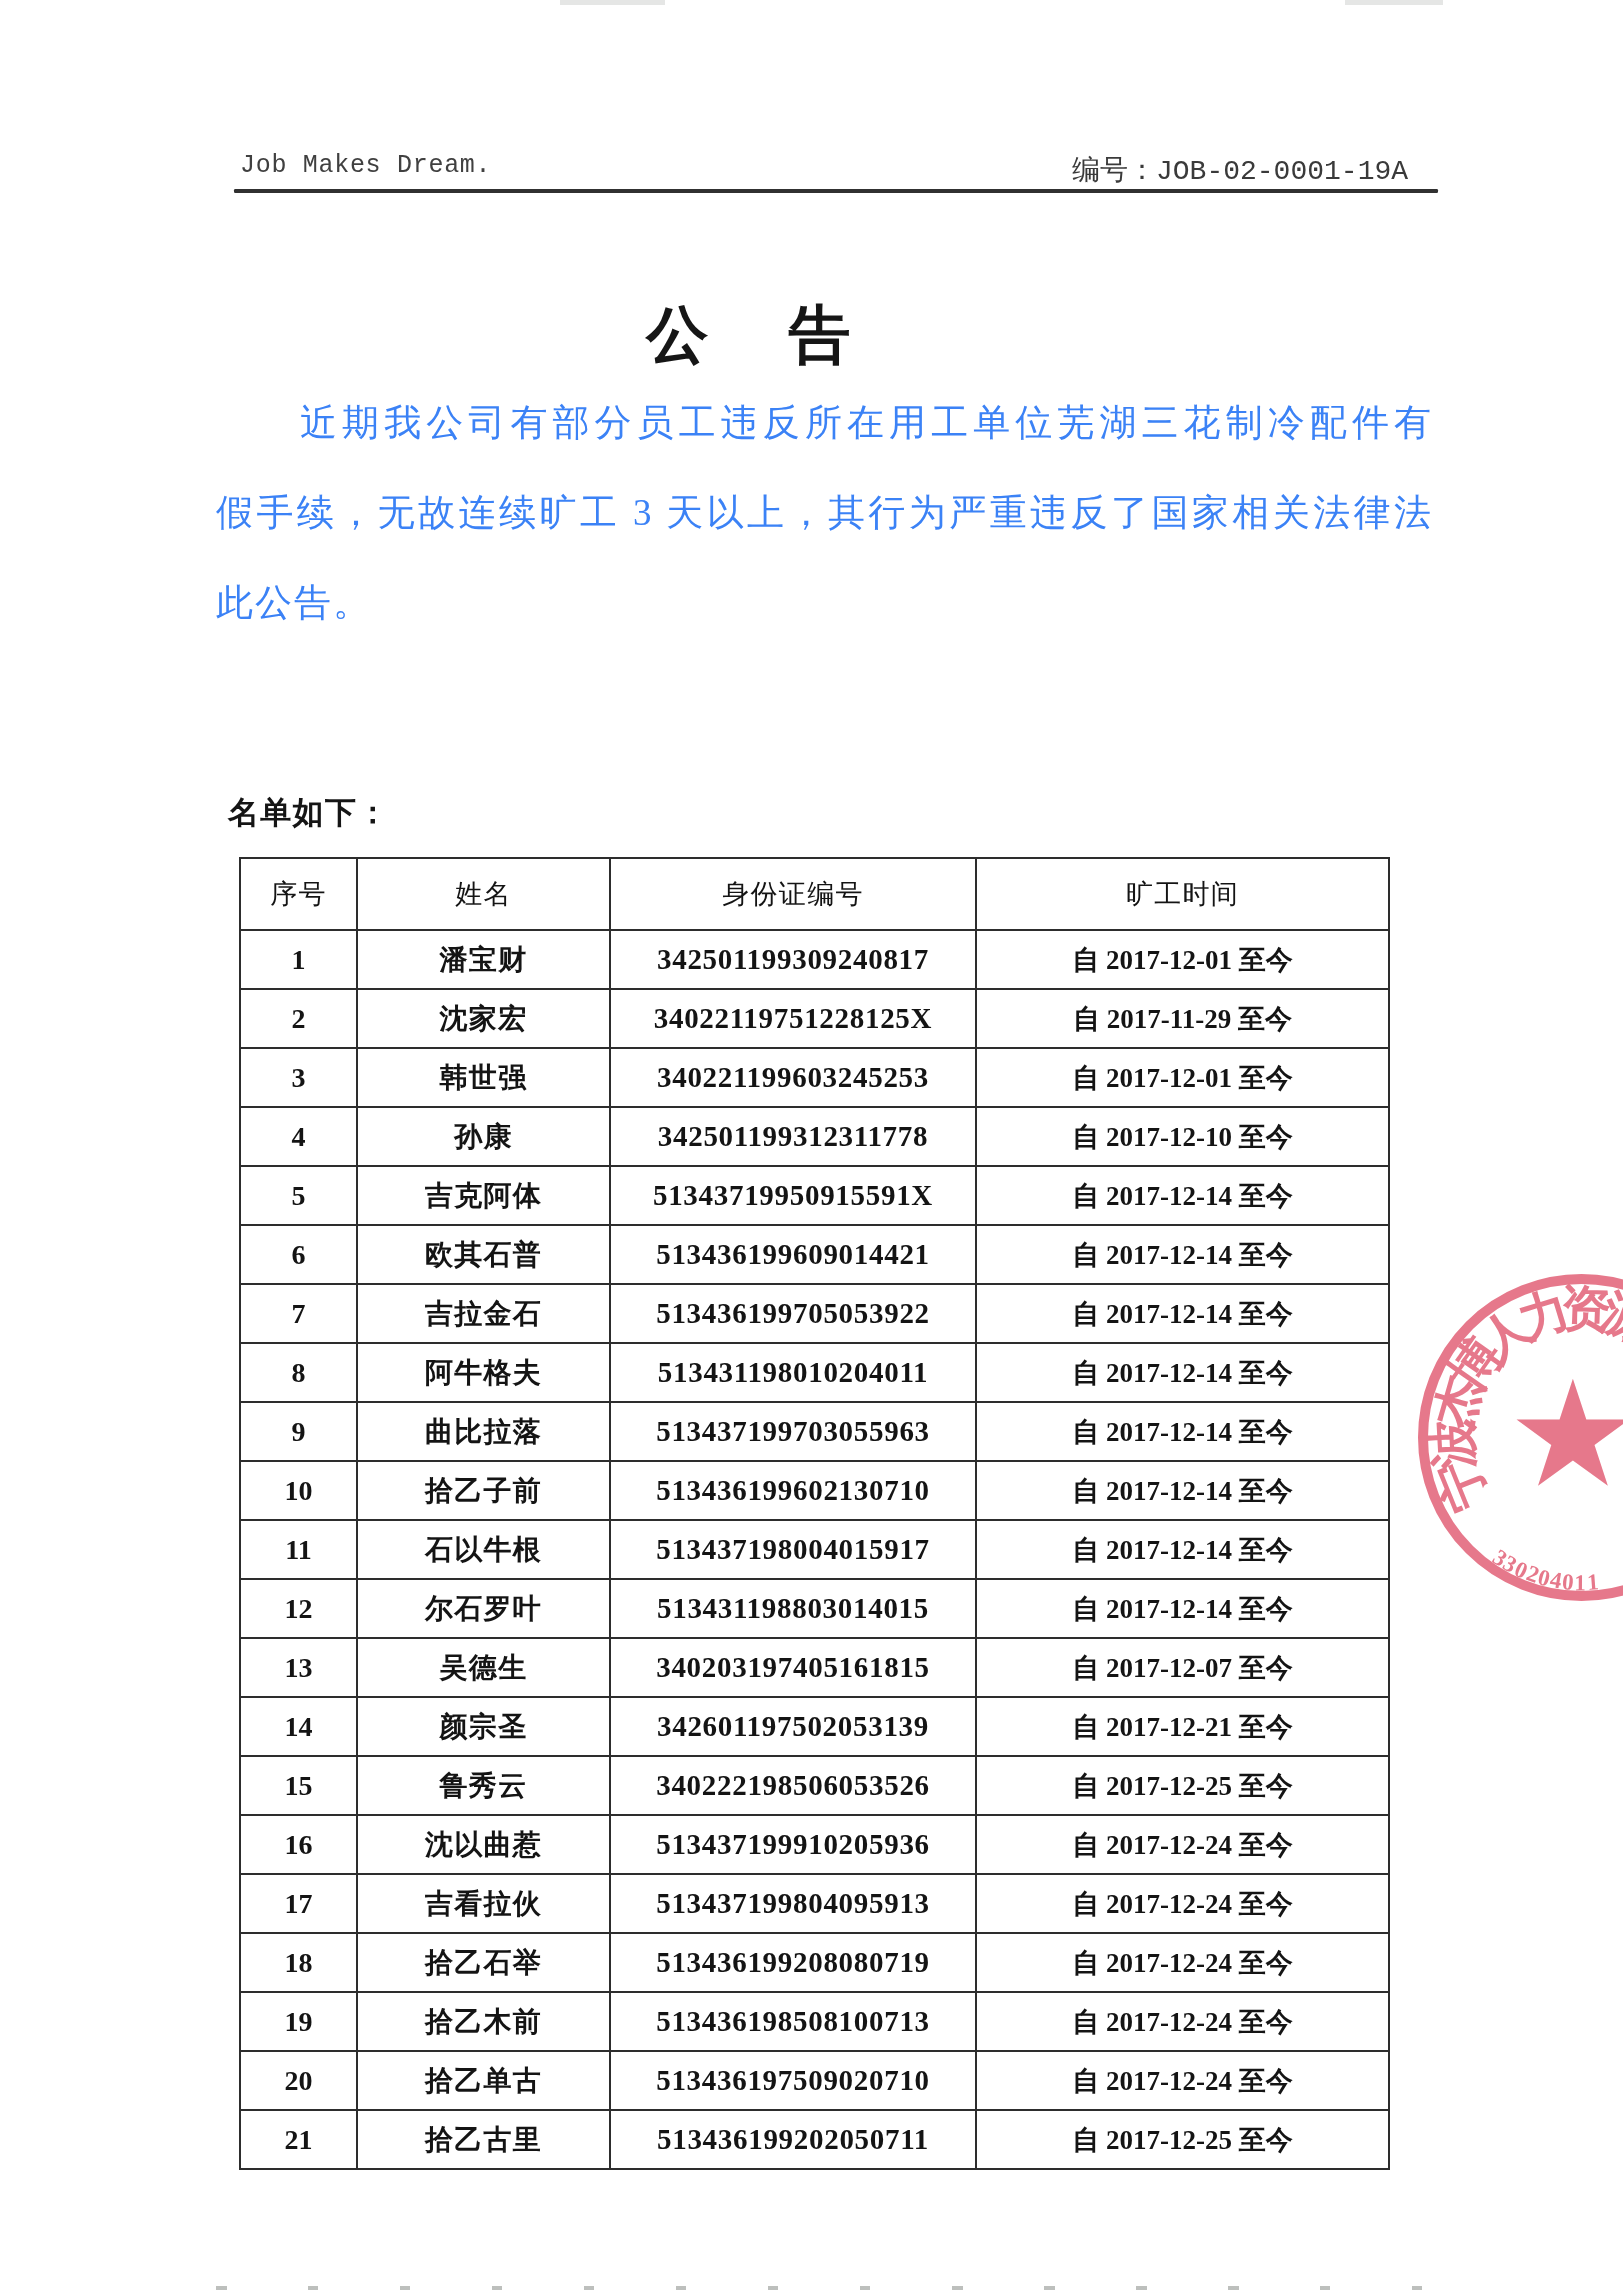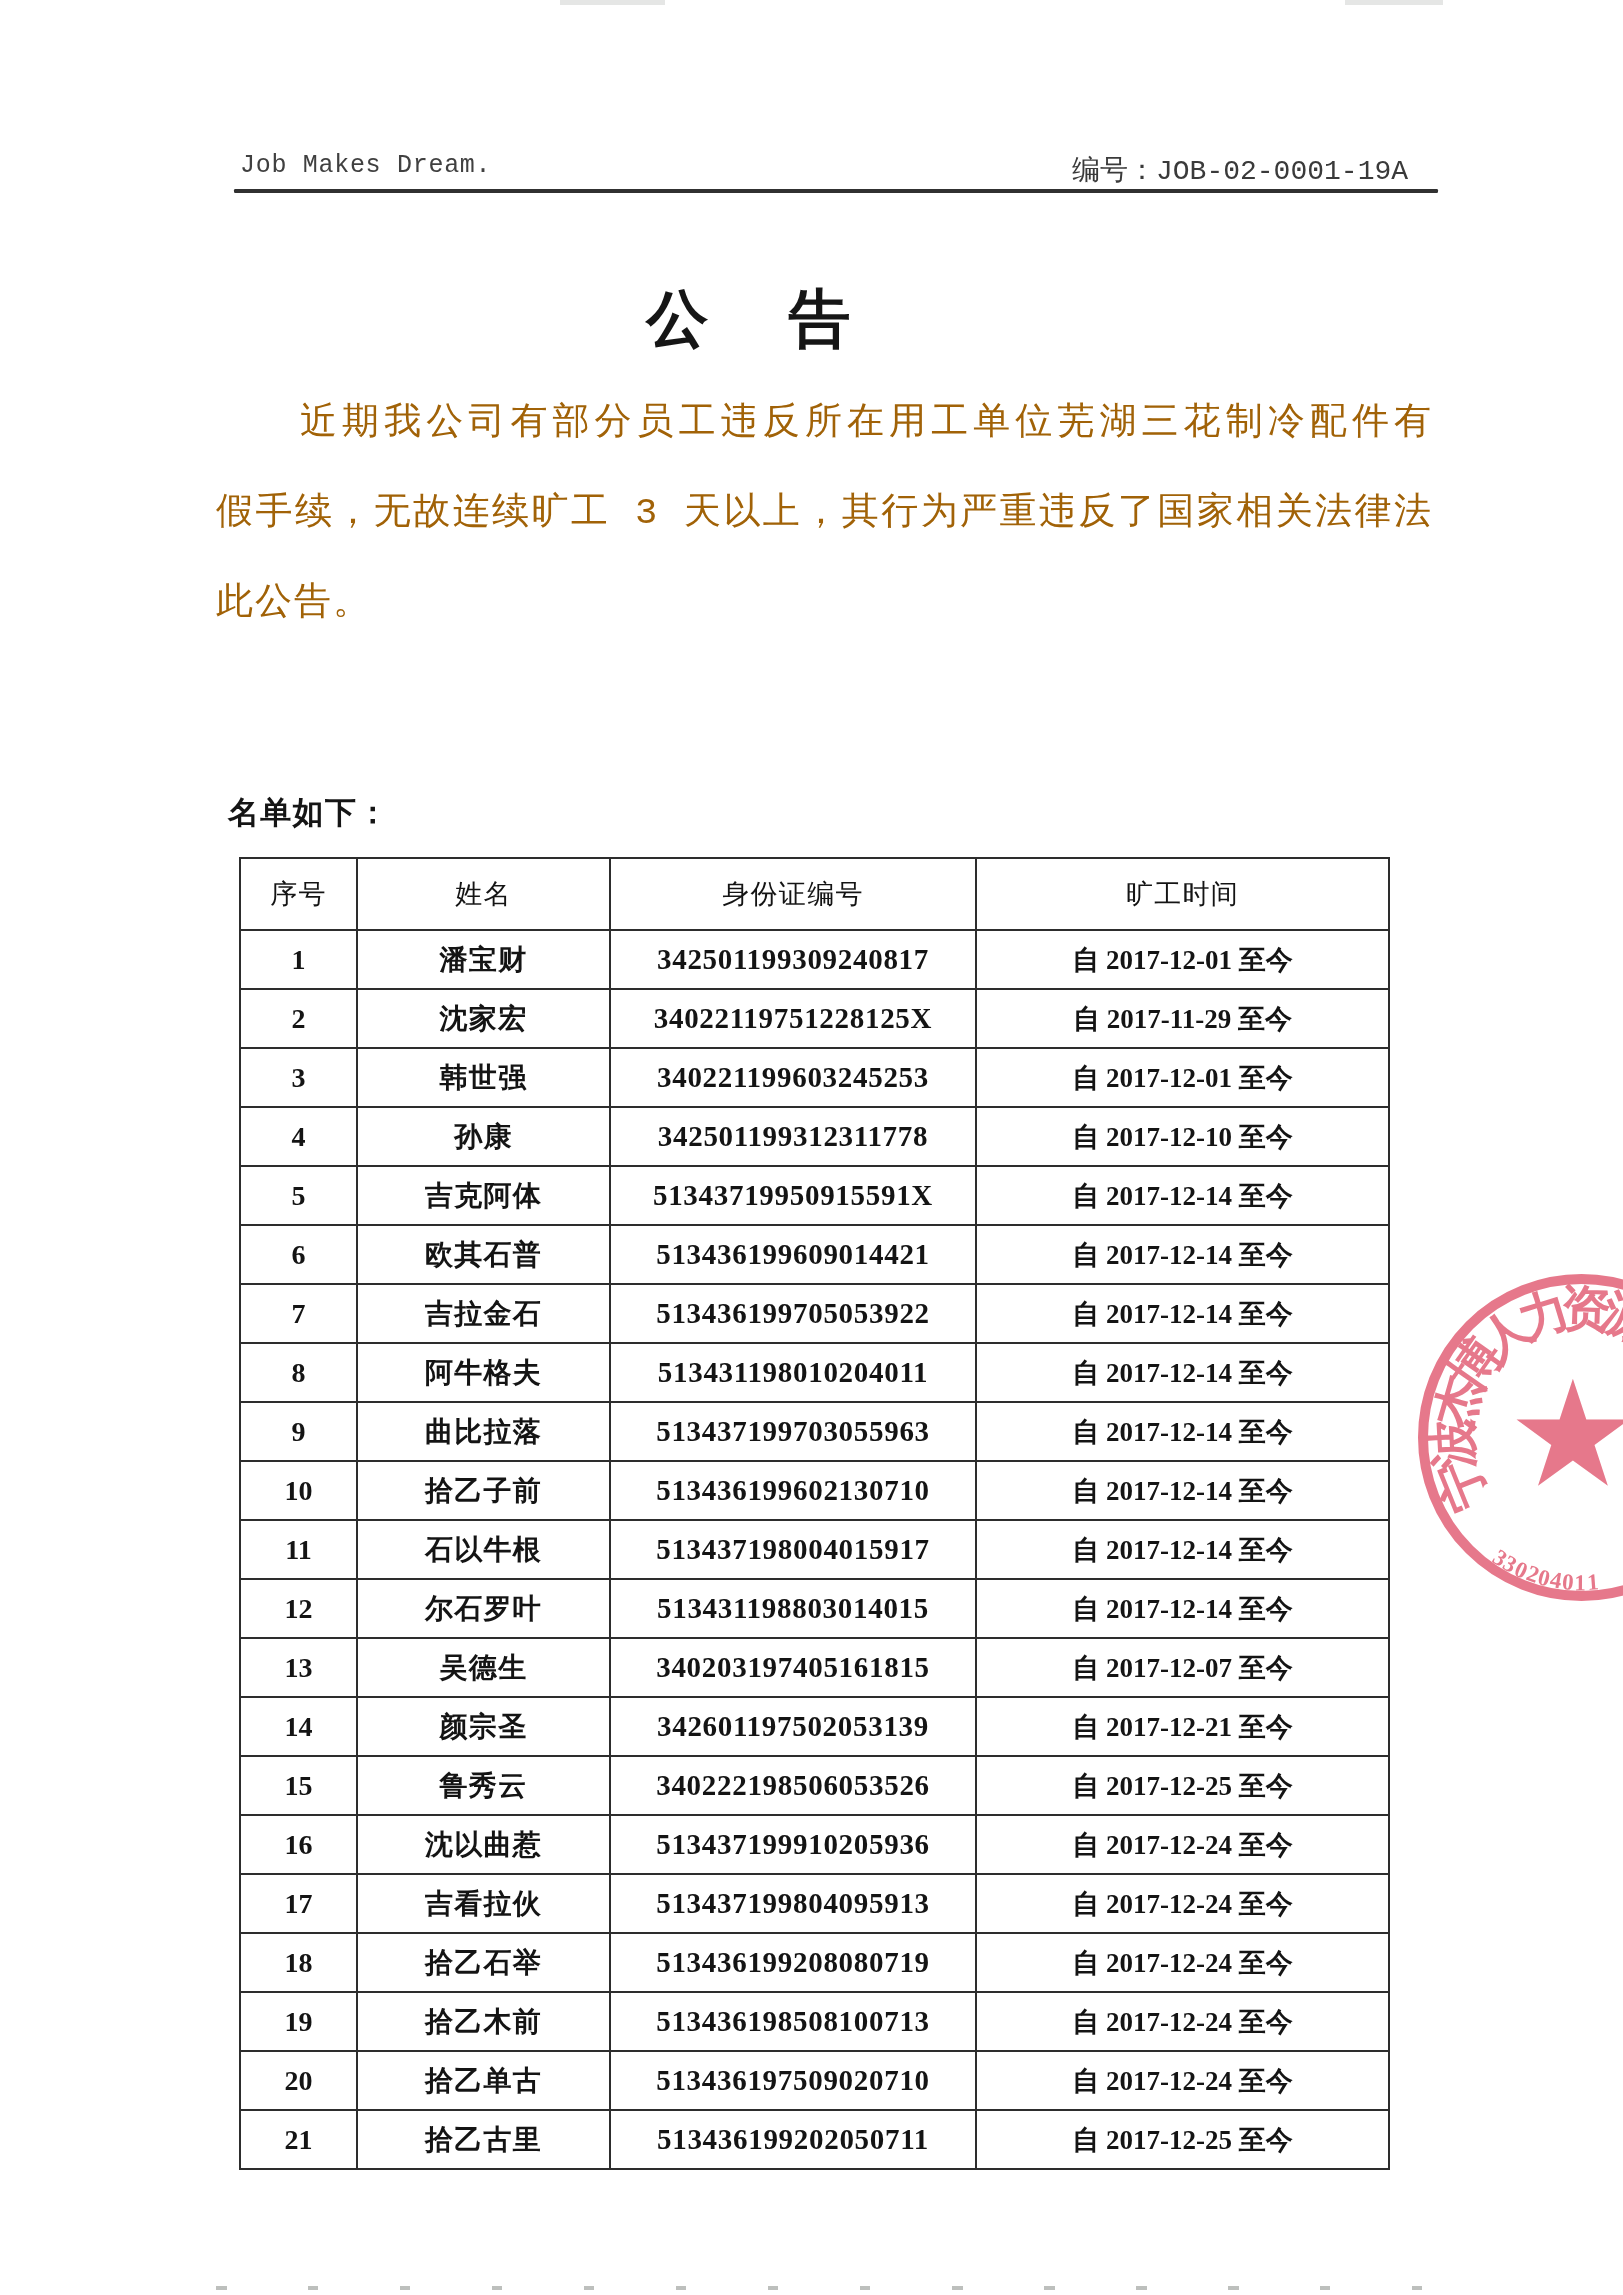--- a/index.html
+++ b/index.html
@@ -18,29 +18,29 @@
     position:absolute;left:1072px;top:151px;
     font-family:"Liberation Mono", monospace;
     font-size:28px;color:#3a3a3a;letter-spacing:0px;
   }
   .hdr-rule{
     position:absolute;left:234px;top:189px;width:1204px;height:3.9px;
     background:#1f1f1f;opacity:.92;border-radius:1.3px;
   }
   
   .doc-title{
-    position:absolute;left:164px;top:277px;width:1178px;
+    position:absolute;left:164px;top:293px;width:1178px;
     text-align:center;font-size:62px;font-weight:700;
     letter-spacing:9.2px;color:#161616;
   }
   
   .body-wrap{position:absolute;left:216px;top:378px;width:1217px;}
   .b-line{
-    font-size:37px;line-height:90px;letter-spacing:2px;color:#a16207;
-    text-align:justify;text-align-last:justify;white-space:nowrap;font-family:Liberation Mono, monospace;
+    font-size:37px;line-height:90px;letter-spacing:2px;color:#3b82f6;
+    text-align:justify;text-align-last:justify;white-space:nowrap;
   }
   .b-line.first{text-indent:84px;}
   .b-line.last{text-align-last:left;}
   
   .list-label{
     position:absolute;left:228px;top:792px;
     font-size:31px;font-weight:700;letter-spacing:1.3px;color:#151515;
   }
   
   table.notice{

